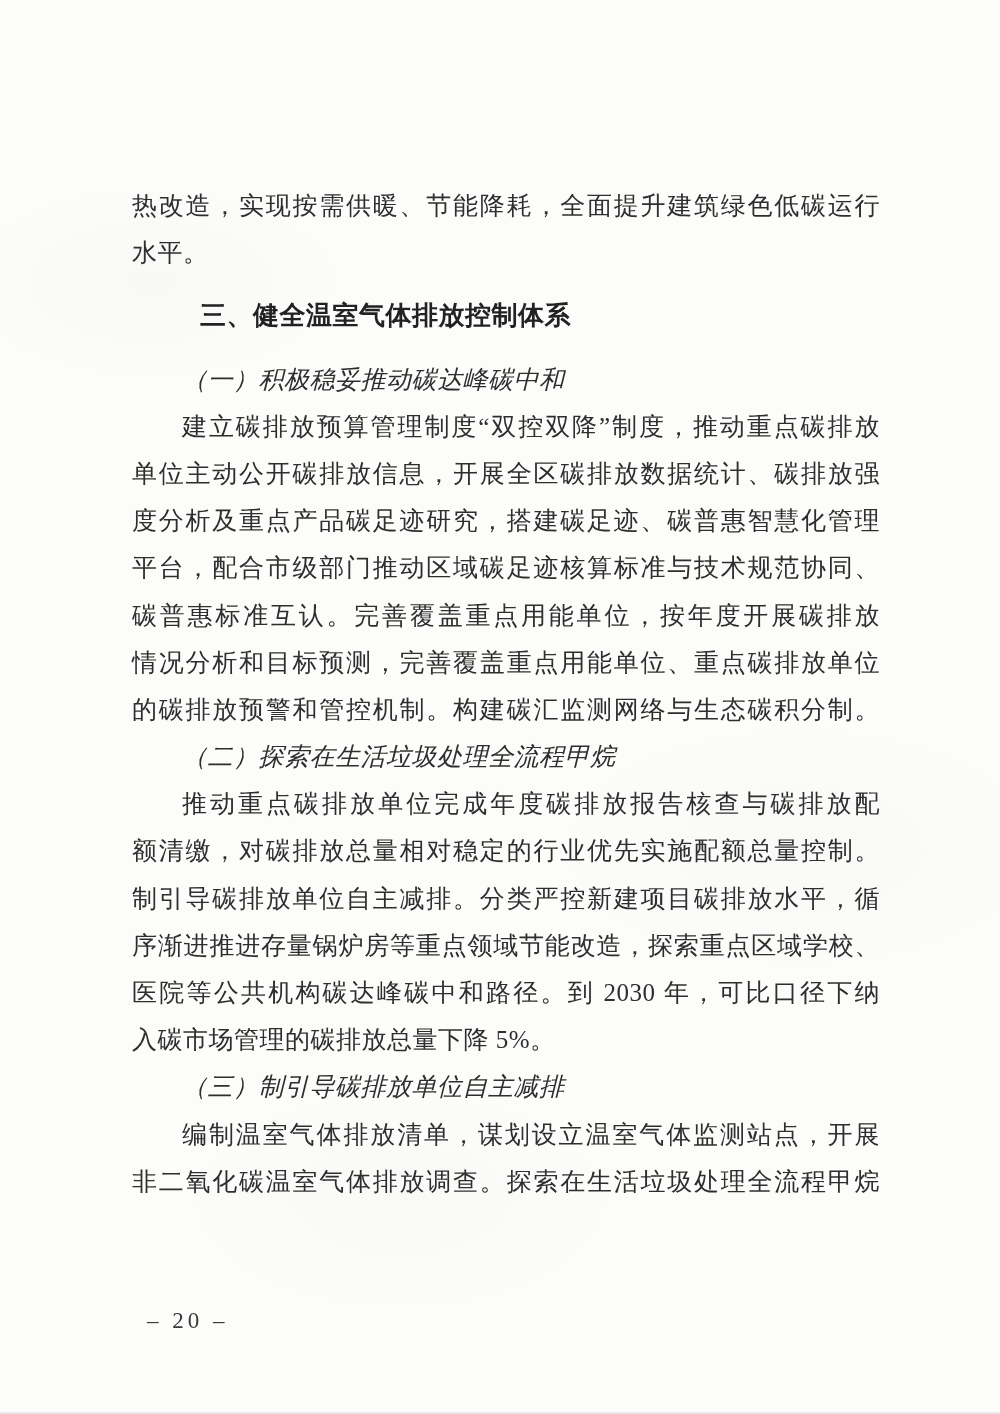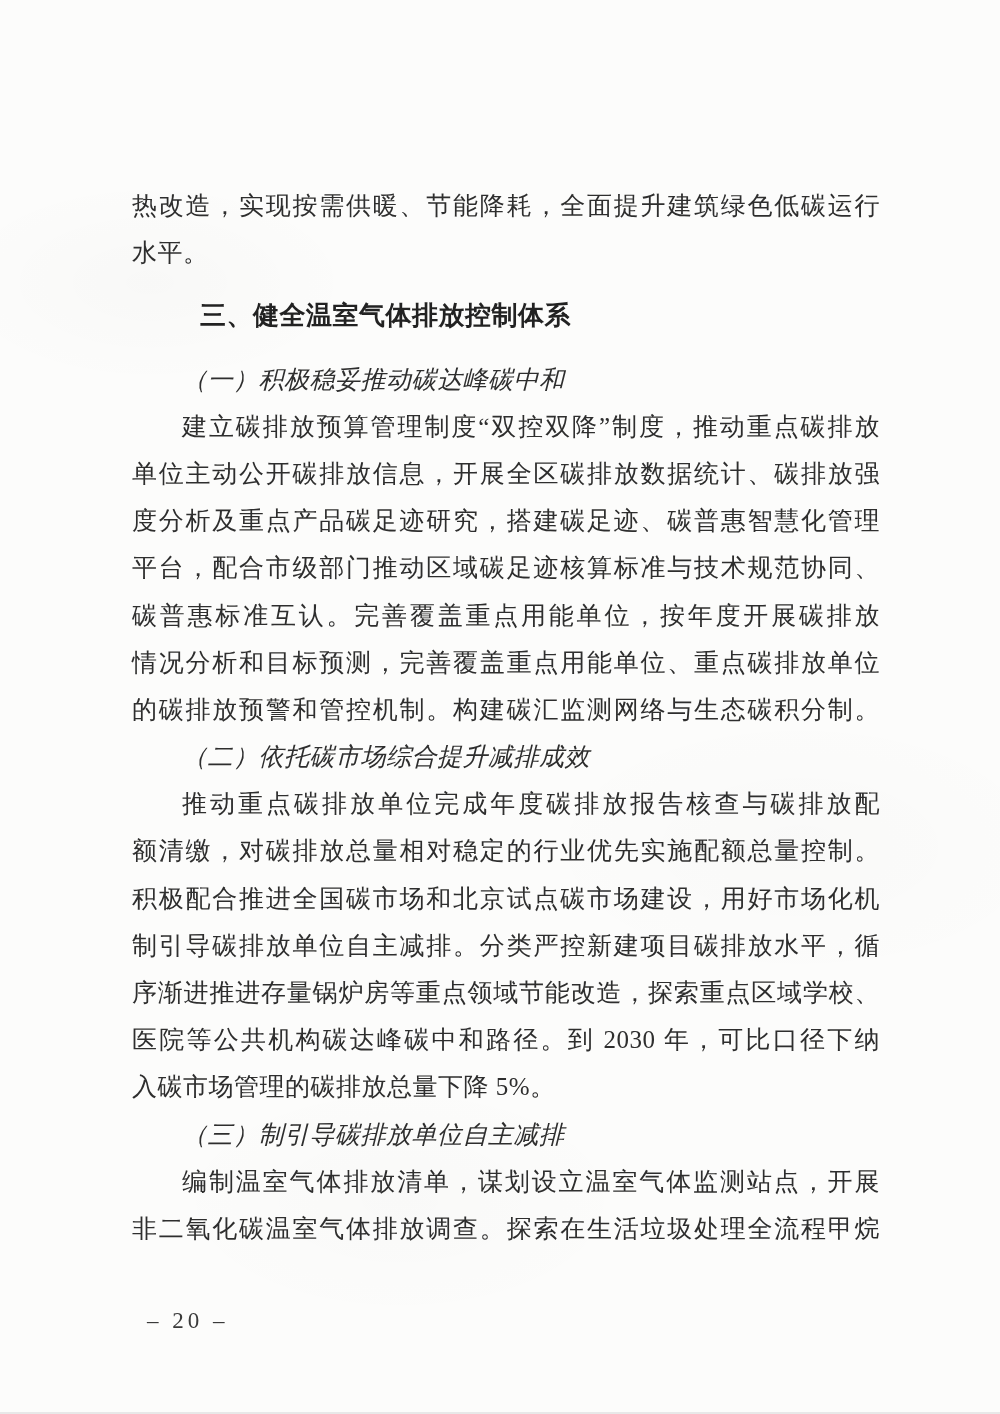--- a/index.html
+++ b/index.html
@@ -87,24 +87,23 @@
 
     <h3 class="line subheading lead">（一）积极稳妥推动碳达峰碳中和</h3>
     <div class="line fill indent">建立碳排放预算管理制度“双控双降”制度，推动重点碳排放</div>
     <div class="line fill">单位主动公开碳排放信息，开展全区碳排放数据统计、碳排放强</div>
     <div class="line fill">度分析及重点产品碳足迹研究，搭建碳足迹、碳普惠智慧化管理</div>
     <div class="line fill">平台，配合市级部门推动区域碳足迹核算标准与技术规范协同、</div>
     <div class="line fill">碳普惠标准互认。完善覆盖重点用能单位，按年度开展碳排放</div>
     <div class="line fill">情况分析和目标预测，完善覆盖重点用能单位、重点碳排放单位</div>
     <div class="line fill">的碳排放预警和管控机制。构建碳汇监测网络与生态碳积分制。</div>
 
-    <h3 class="line subheading lead">（二）依托碳市场综合提升减排成效</h3>
+    <h3 class="line subheading lead">（二）探索在生活垃圾处理全流程甲烷</h3>
     <div class="line fill indent">推动重点碳排放单位完成年度碳排放报告核查与碳排放配</div>
     <div class="line fill">额清缴，对碳排放总量相对稳定的行业优先实施配额总量控制。</div>
-    <div class="line fill">积极配合推进全国碳市场和北京试点碳市场建设，用好市场化机</div>
     <div class="line fill">制引导碳排放单位自主减排。分类严控新建项目碳排放水平，循</div>
     <div class="line fill">序渐进推进存量锅炉房等重点领域节能改造，探索重点区域学校、</div>
     <div class="line fill">医院等公共机构碳达峰碳中和路径。到 2030 年，可比口径下纳</div>
     <div class="line">入碳市场管理的碳排放总量下降 5%。</div>
 
     <h3 class="line subheading lead">（三）制引导碳排放单位自主减排</h3>
     <div class="line fill indent">编制温室气体排放清单，谋划设立温室气体监测站点，开展</div>
     <div class="line fill">非二氧化碳温室气体排放调查。探索在生活垃圾处理全流程甲烷</div>
 
   </main>

